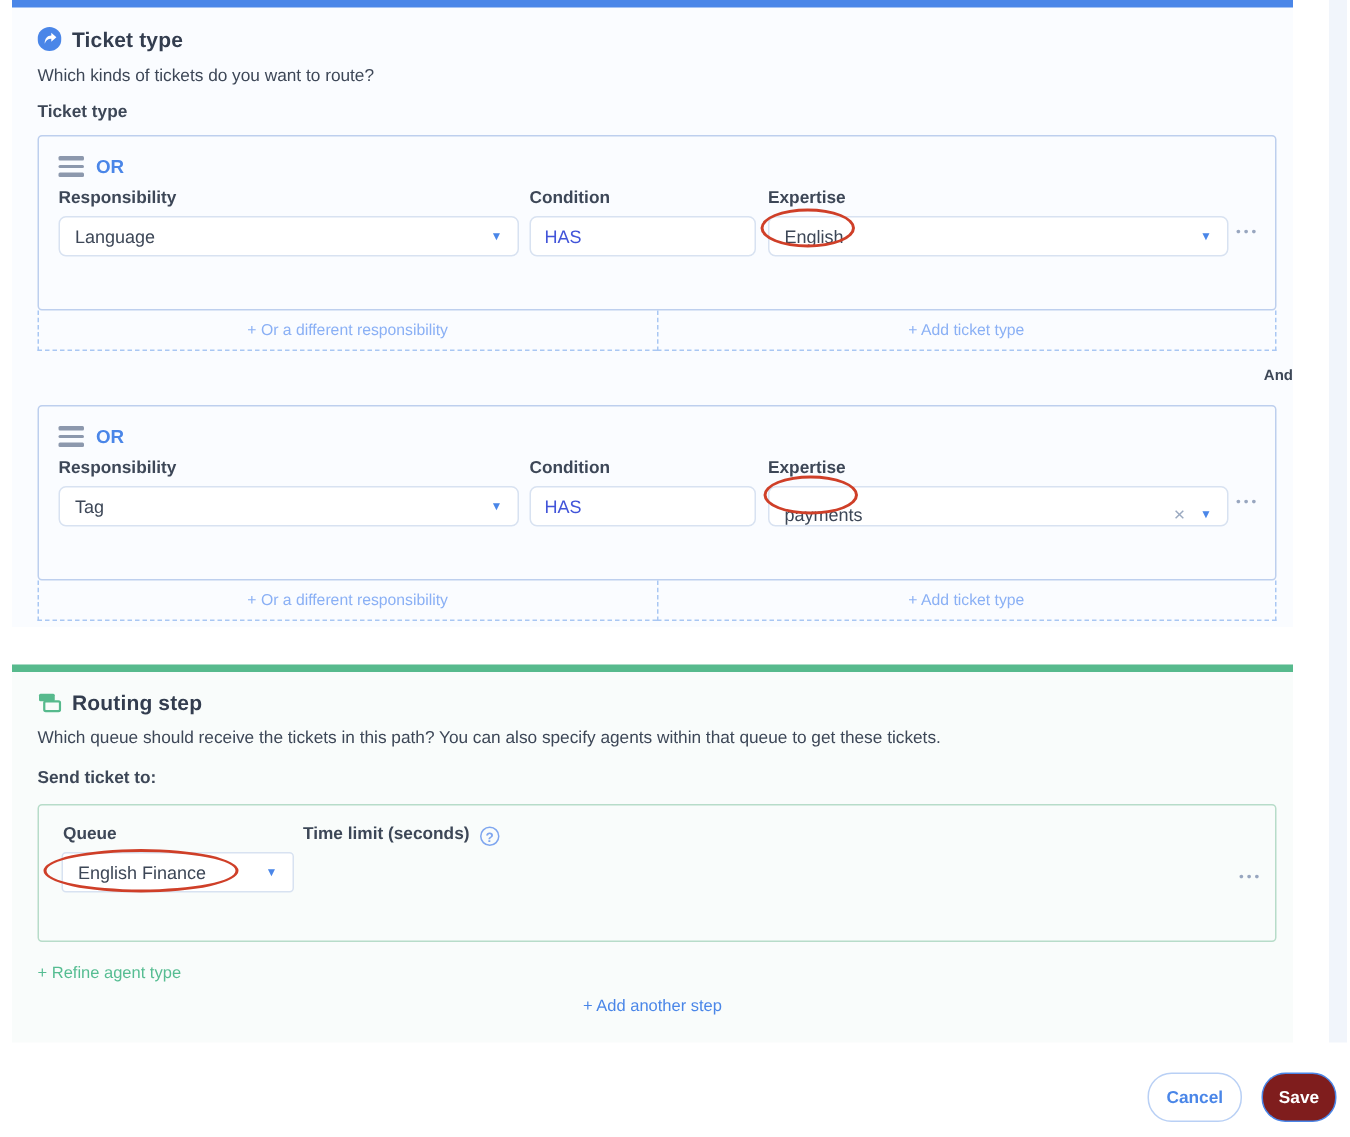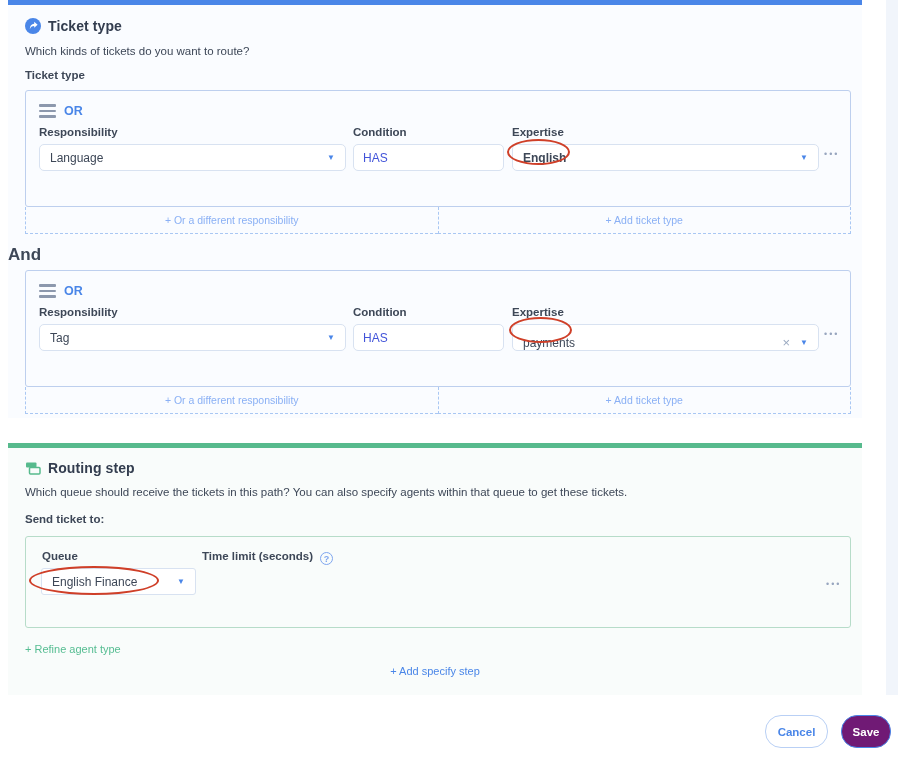--- a/index.html
+++ b/index.html
@@ -29,32 +29,32 @@
   .select { display:flex; align-items:center; justify-content:space-between; padding:0 10px; cursor:pointer; }
   .caret { font-size:8px; color:#4a86e8; line-height:1; }
   .clear-x { font-size:13px; color:#9aa9c0; margin-right:10px; cursor:pointer; }
   .sel-right { display:flex; align-items:center; }
   input.text-input { outline:none; padding:0 9px; color:#4254d9; font-family:"Liberation Sans",sans-serif; }
   .dots { position:absolute; left:798px; top:58px; font-size:9px; letter-spacing:2px; color:#98a6bf; cursor:pointer; }
   .dashed-row { position:absolute; top:117px; left:0; width:826px; height:27px; display:flex; }
   .dashed-cell { flex:1; display:flex; align-items:center; justify-content:center; font-size:10.5px; color:#8ab0f5; cursor:pointer; border:1px dashed #a9c7f3; border-top:none; }
   .dashed-cell.left { border-right:none; }
   .dashed-cell.right { border-left:1px dashed #a9c7f3; }
-  .and-label { position:absolute; left:0; width:854px; text-align:left; font-size:17px; font-weight:bold; color:#3d4757; }
+  .and-label { position:absolute; left:0; width:854px; text-align:right; font-size:10px; font-weight:bold; color:#3d4757; }
   
   .queue-box { position:absolute; left:17px; top:88px; width:826px; height:92px; border:1px solid #b7dcc9; border-radius:3px; background:transparent; }
   .q-label { position:absolute; top:13px; font-size:11.5px; font-weight:bold; color:#3d4757; }
   .help-icon { display:inline-block; width:13px; height:13px; border:1px solid #7fa6ef; border-radius:50%; color:#7fa6ef; font-size:9px; line-height:12px; text-align:center; font-weight:bold; margin-left:7px; vertical-align:-2px; cursor:pointer; }
   .qfield { position:absolute; top:31px; height:27px; background:#ffffff; border:1px solid #d8e2f1; border-radius:3px; font-size:12px; color:#3d4757; }
   .link-green { position:absolute; left:17px; font-size:11px; color:#56bd92; cursor:pointer; }
   .link-blue-center { position:absolute; left:0; width:854px; text-align:center; font-size:11px; color:#4a86e8; cursor:pointer; }
   
   .btn { position:absolute; top:715px; height:33px; border-radius:16px; font-size:11.5px; font-weight:bold; display:flex; align-items:center; justify-content:center; cursor:pointer; font-family:"Liberation Sans",sans-serif; }
   .btn-cancel { left:765px; width:63px; background:#ffffff; border:1px solid #b9d0f5; color:#4a86e8; }
-  .btn-save { left:841px; width:50px; background:#701a75; border:1px solid #4a86e8; color:#ffffff; }
+  .btn-save { left:841px; width:50px; background:#7f1d1d; border:1px solid #4a86e8; color:#ffffff; }
   
   .annotation { position:absolute; border:2px solid #cf3f28; border-radius:50%; pointer-events:none; }
   .right-strip { position:absolute; left:886px; top:0; width:12px; height:695px; background:#f1f5fb; }
 </style>
 </head>
 <body>
 
 <div id="page">
 
   <div class="card card-1">
@@ -80,21 +80,21 @@
         </div>
         <div class="col-label" style="left:13px;">Responsibility</div>
         <div class="col-label" style="left:327px;">Condition</div>
         <div class="col-label" style="left:486px;">Expertise</div>
 
         <div class="field select" style="left:13px; width:307px;">
           <span>Language</span>
           <span class="caret">▼</span>
         </div>
         <input class="field text-input" style="left: 327px; width: 151px;" value="HAS">
-        <div class="field select" style="left:486px; width:307px;font-weight:bold;">
+        <div class="field select" style="left:486px; width:307px;">
           <span>English</span>
           <span class="caret">▼</span>
         </div>
         <div class="dots">•••</div>
       </div>
       <div class="dashed-row">
         <div class="dashed-cell left">+ Or a different responsibility</div>
         <div class="dashed-cell right">+ Add ticket type</div>
       </div>
     </div>
@@ -153,21 +153,21 @@
         <span>Time limit (seconds)</span><span class="help-icon">?</span>
       </div>
       <div class="qfield select field" style="left:15px; top:31px; width:155px;align-items:center;">
         <span>English Finance</span>
         <span class="caret">▼</span>
       </div>
       <div class="dots" style="left:800px; top:42px;">•••</div>
     </div>
 
     <div class="link-green" style="top:195px;">+ Refine agent type</div>
-    <div class="link-blue-center" style="top:217px;">+ Add specify step</div>
+    <div class="link-blue-center" style="top:217px;">+ Add another step</div>
   </div>
 
   <div class="btn btn-cancel">Cancel</div>
   <div class="btn btn-save">Save</div>
 
   <div class="right-strip"></div>
 
   <div class="annotation" style="left:507px; top:139px; width:63px; height:26px;"></div>
   <div class="annotation" style="left:509px; top:317px; width:63px; height:26px;"></div>
   <div class="annotation" style="left:29px; top:566px; width:130px; height:29px;"></div>

